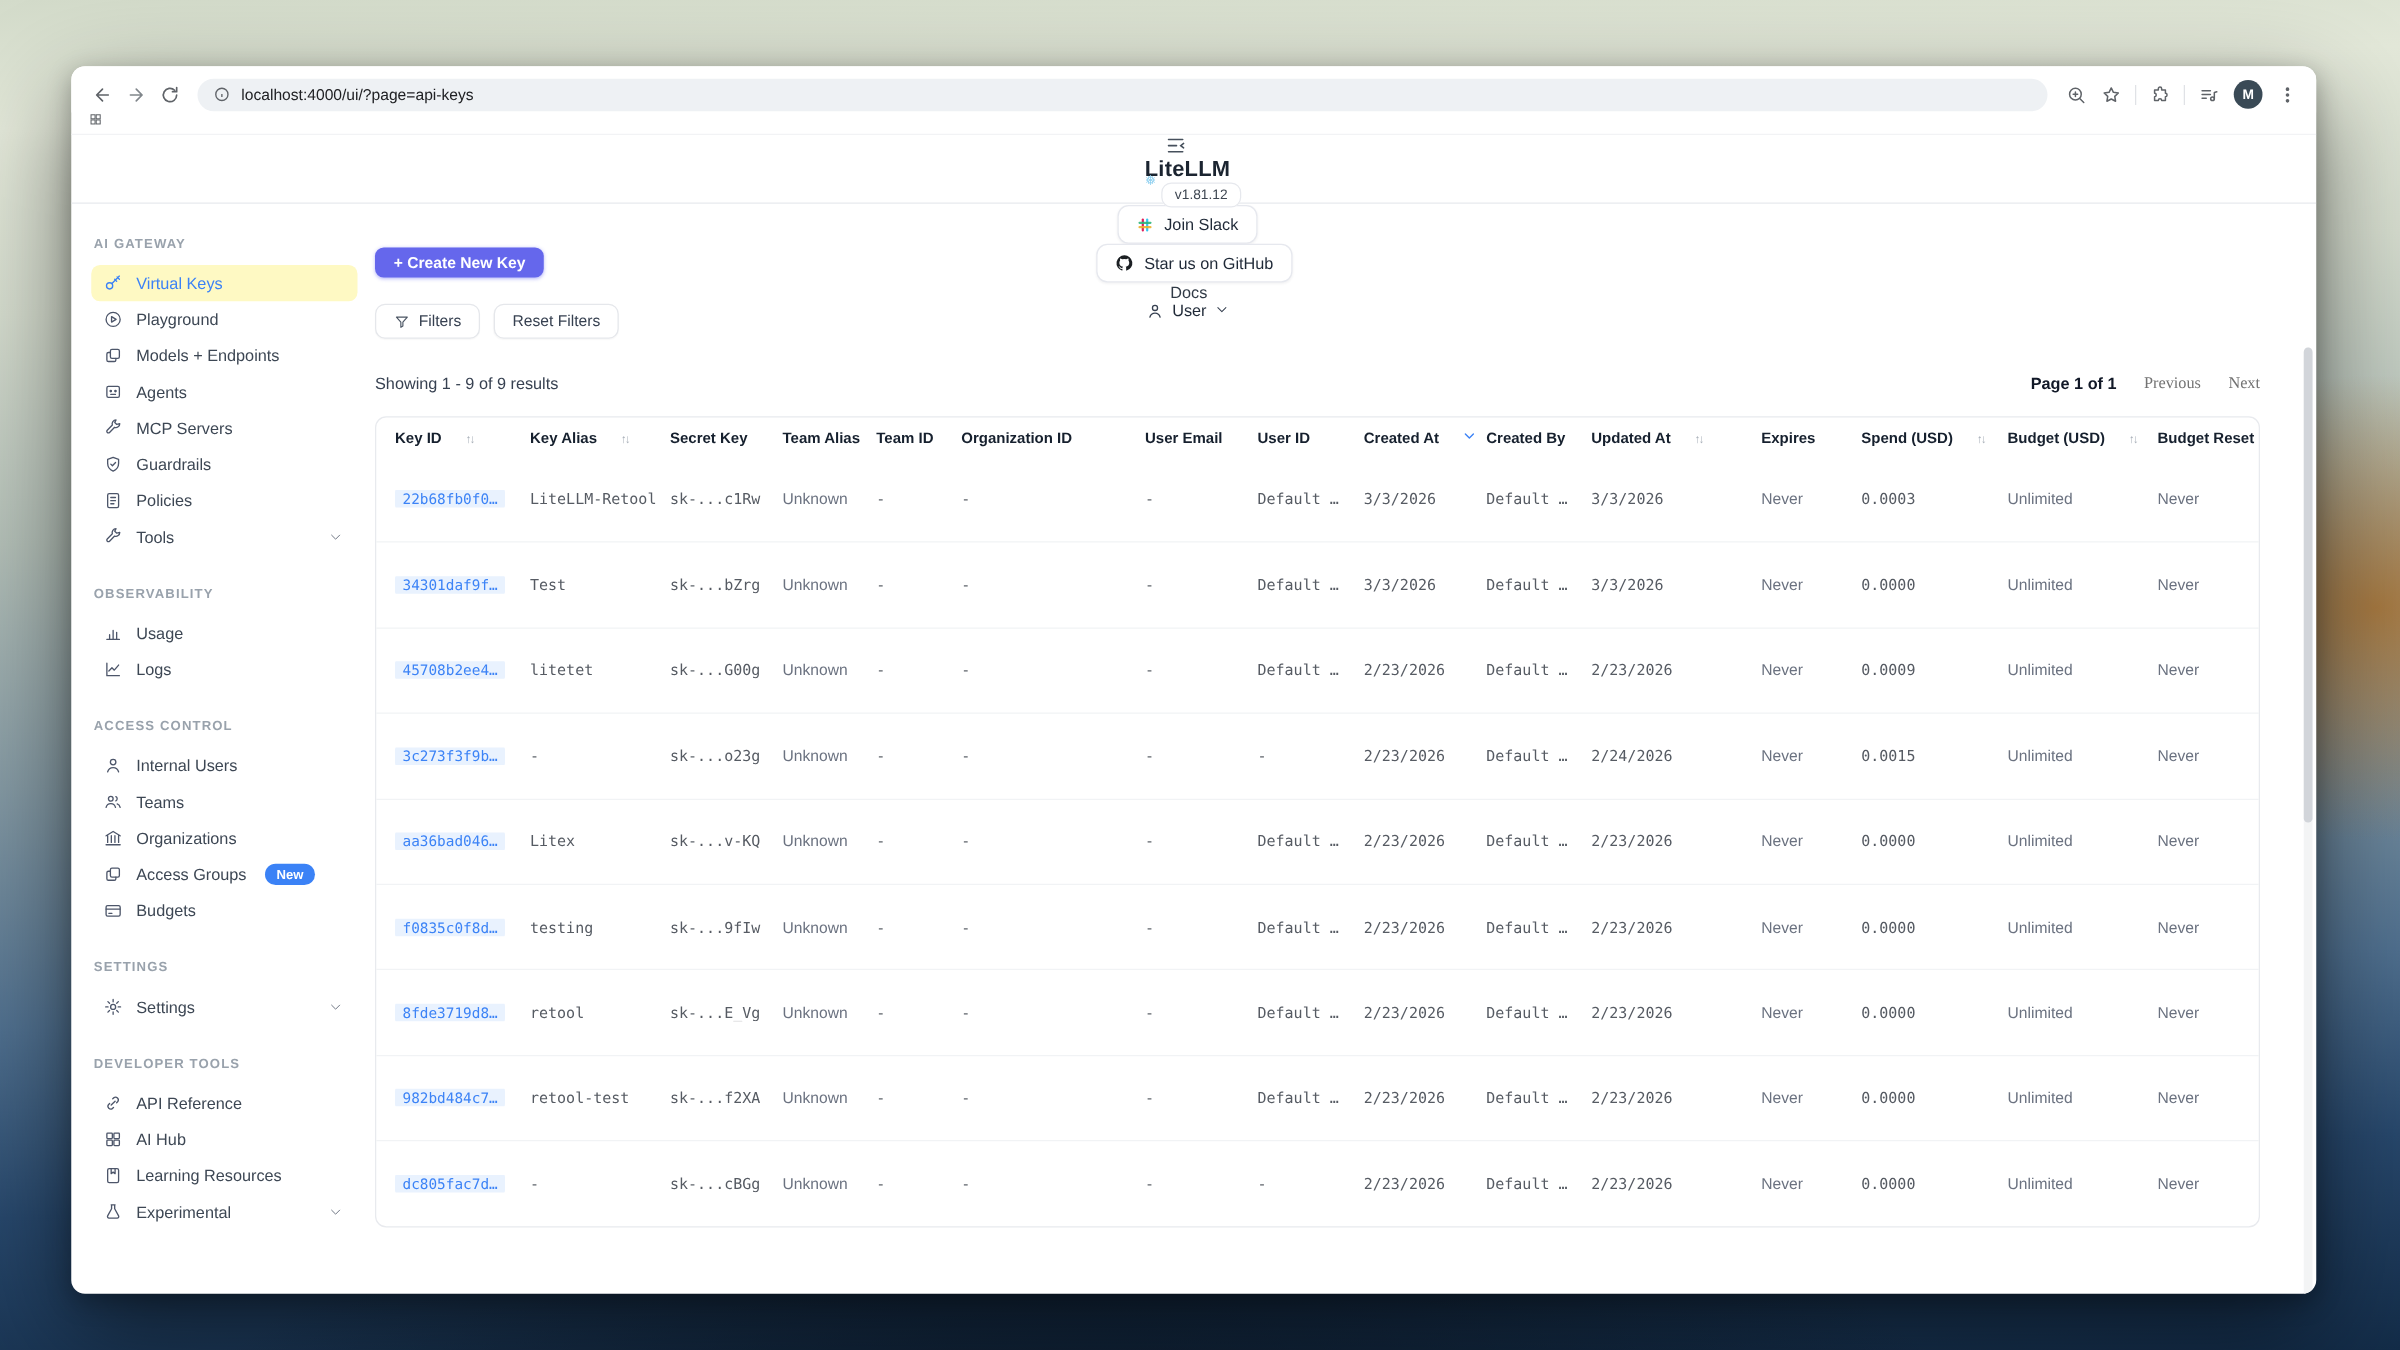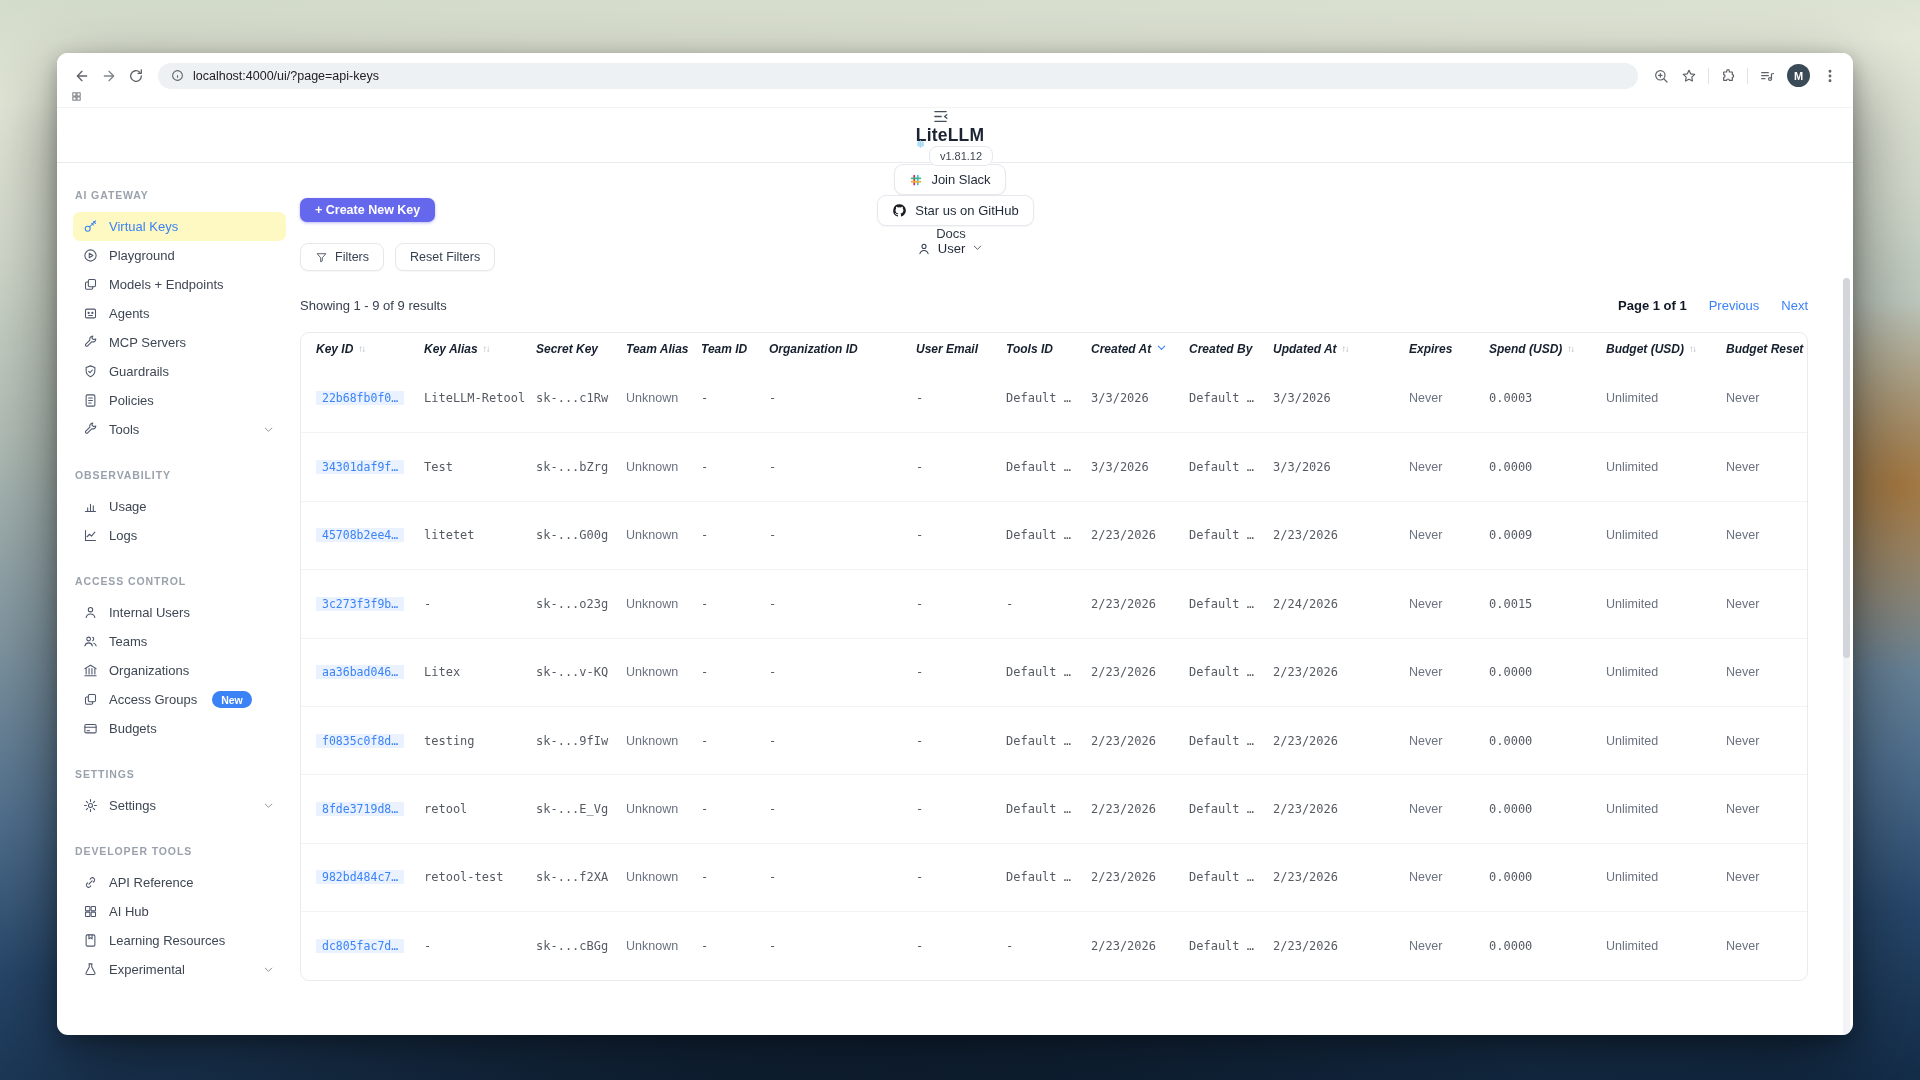--- a/index.html
+++ b/index.html
@@ -61,26 +61,26 @@
   .main { flex:1; padding:35px 45px 0 0; }
   
   .btn-create { background:#6567ec; color:#fff; font-size:12.5px; font-weight:700; border:none; border-radius:7px; padding:5px 15px; cursor:pointer; font-family:inherit; box-shadow:0 1px 3px rgba(99,102,241,.45); }
   .filters-row { margin-top:21px; display:flex; gap:11px; }
   .btn-ghost { background:#fff; border:1px solid #e5e7eb; border-radius:8px; padding:6px 14px; font-size:12.5px; color:#374151; display:flex; align-items:center; gap:7px; cursor:pointer; font-family:inherit; box-shadow:0 1px 1px rgba(0,0,0,.03); }
   .btn-ghost svg { width:13px; height:13px; stroke:#4b5563; stroke-width:1.7; fill:none; stroke-linejoin:round; }
   .results-row { margin-top:27px; display:flex; align-items:center; width:1508px; }
   .results-text { font-size:13px; color:#374151; }
   .pager { margin-left:auto; display:flex; align-items:center; gap:22px; font-size:13px; }
   .page-info { color:#111827; font-weight:600; }
-  .pager-link { color:#3b82f6; cursor:pointer; }
+  .pager-link { color:#737373; cursor:pointer;font-family:Liberation Serif, serif; }
   
   .card { margin-top:19px; width:1508px; border:1px solid #e8eaee; border-radius:9px; background:#fff;
     --cols:108px 112px 90px 75px 68px 147px 90px 85px 98px 84px 136px 80px 117px 120px 1fr; }
   .thead { display:grid; grid-template-columns:var(--cols); padding-left:15px; height:31px; align-items:center; }
-  .th { font-size:12px; font-weight:700; color:#16202e; display:flex; align-items:center; gap:5px; white-space:nowrap; cursor:pointer;font-style:italic; }
+  .th { font-size:12px; font-weight:700; color:#16202e; display:flex; align-items:flex-end; gap:19px; white-space:nowrap; cursor:pointer; }
   .sort-pair { font-size:9.5px; color:#aab1ba; letter-spacing:-1.5px; font-weight:400; }
   .sort-desc svg { width:11px; height:11px; stroke:#3b82f6; stroke-width:2.4; fill:none; stroke-linecap:round; stroke-linejoin:round; }
   .trow { display:grid; grid-template-columns:var(--cols); padding-left:15px; height:68.4px; align-items:center; border-top:1px solid #f1f3f5; }
   .trow:first-child { border-top:none; }
   .cell { font-size:12.5px; white-space:nowrap; overflow:hidden; padding-right:8px; }
   .cell.mono { font-family:"DejaVu Sans Mono",monospace; font-size:12px; color:#565b63; }
   .cell.sans { color:#6b7280; }
   .keyid-pill { color:#3c83f6; background:#e9f2fe; padding:3px 6px; border-radius:5px; font-family:"DejaVu Sans Mono",monospace; font-size:11.5px; cursor:pointer; }
   
   .scrollbar { position:absolute; right:3px; top:115px; width:7px; height:860px; border-radius:4px; background:#f3f4f5; }
@@ -464,21 +464,21 @@
             <div class="th">
               <span>Team ID</span>
             </div>
             <div class="th">
               <span>Organization ID</span>
             </div>
             <div class="th">
               <span>User Email</span>
             </div>
             <div class="th">
-              <span>Tools ID</span>
+              <span>User ID</span>
             </div>
             <div class="th">
               <span>Created At</span>
               <span class="sort-desc"><svg viewBox="0 0 24 24">
                   <path d="M5 9l7 7 7-7"></path>
                 </svg></span>
             </div>
             <div class="th">
               <span>Created By</span>
             </div>

